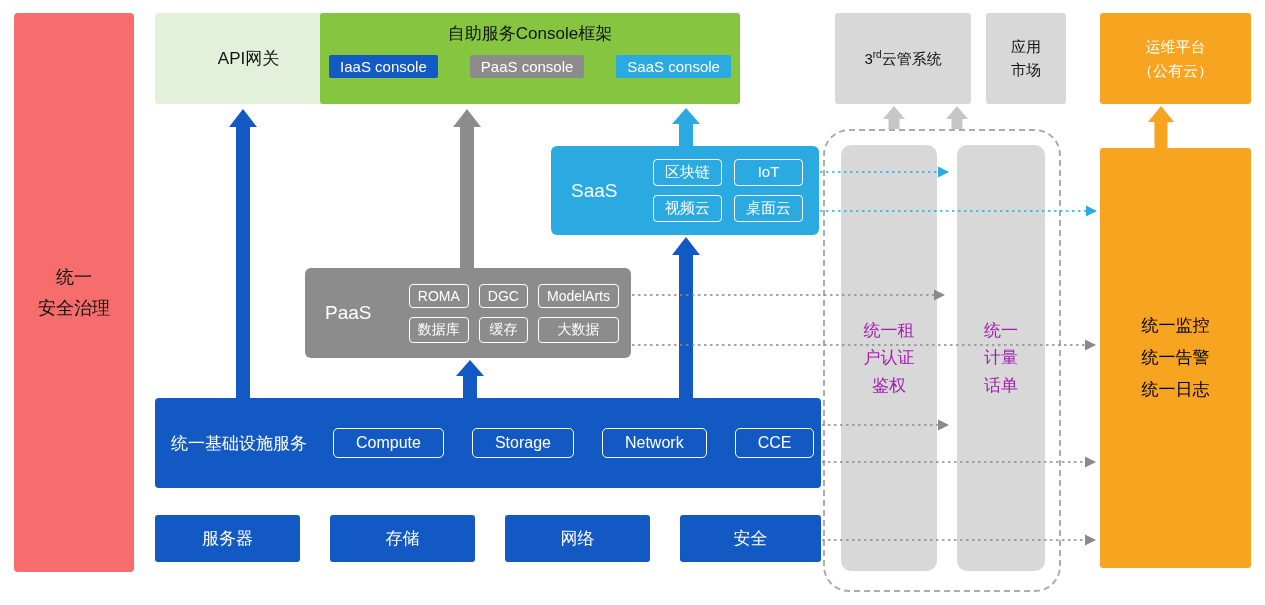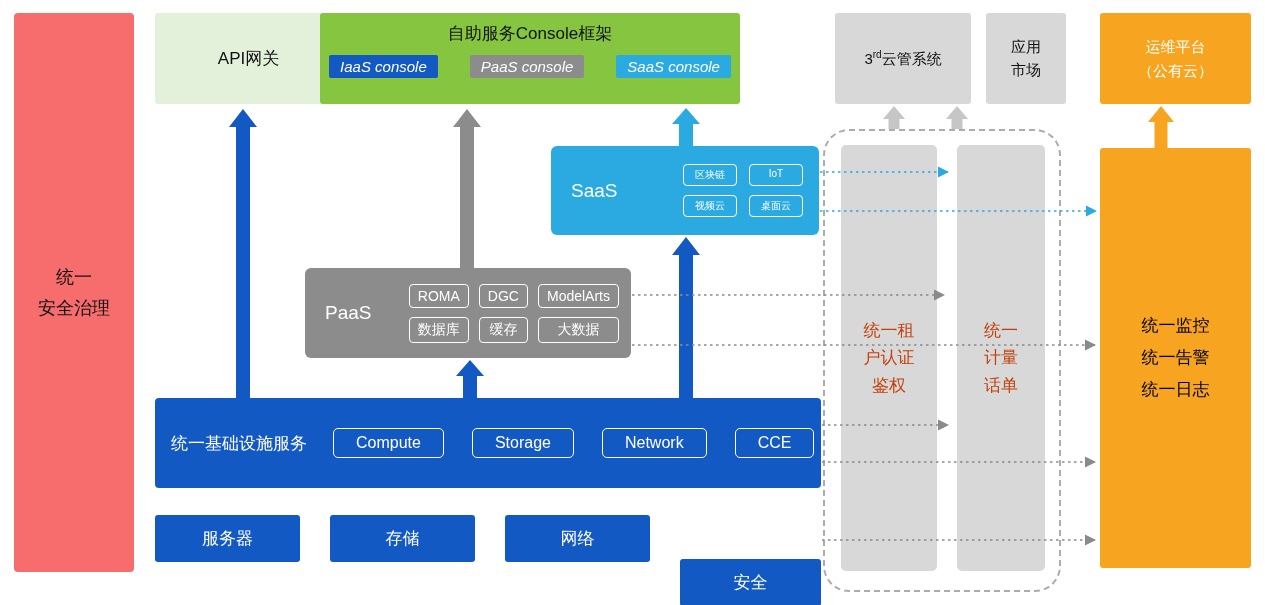--- a/index.html
+++ b/index.html
@@ -6,41 +6,41 @@
   body { background:#fff; }
   .stage { position:relative; width:1265px; height:605px; background:#fff;
            font-family:"Liberation Sans","DejaVu Sans",sans-serif; color:#1a1a1a; overflow:hidden; }
   .abs { position:absolute; }
   .box { display:flex; align-items:center; justify-content:center; text-align:center; }
   .pre { white-space:pre-line; }
   .red-bar { background:#F76C6C; border-radius:4px; font-size:18px; line-height:1.7; color:#111; }
   .api-box { background:#E3F1DB; border-radius:3px; font-size:17px; color:#111; }
   .console-frame { background:#85C540; border-radius:3px; display:flex; flex-direction:column; align-items:center; padding-top:9px; }
   .cf-title { font-size:17px; color:#111; }
-  .cf-chips { display:flex; gap:32px; margin-top:10px;font-style:italic; }
+  .cf-chips { display:flex; gap:32px; margin-top:10px; }
   .chip { color:#fff; font-size:15px; padding:3px 11px; border-radius:2px; }
   .chip-blue { background:#1359C4; }
   .chip-gray { background:#8C8C8C; }
   .chip-lblue { background:#2BAAE2; }
   .gray-box { background:#D8D8D8; border-radius:3px; font-size:15px; color:#111; line-height:1.5; }
   .orange-box { background:#F7A420; border-radius:3px; color:#fff; font-size:15px; line-height:1.55; }
   .saas-box { background:#2BAAE2; border-radius:6px; display:flex; align-items:center; color:#fff; }
   .paas-box { background:#8C8C8C; border-radius:6px; display:flex; align-items:center; color:#fff; }
   .layer-label { font-size:19px; margin-left:20px; }
   .grid2 { display:grid; grid-template-columns:auto auto; gap:9px 12px; margin-left:auto; margin-right:16px; }
   .grid3 { display:grid; grid-template-columns:auto auto auto; gap:9px 10px; margin-left:auto; margin-right:12px; }
-  .ochip { border:1.5px solid #fff; border-radius:4px; color:#fff; text-align:center; padding:3px 11px; font-size:10px; }
+  .ochip { border:1.5px solid #fff; border-radius:4px; color:#fff; text-align:center; padding:3px 11px; font-size:15px; }
   .paas-box .ochip { font-size:14px; padding:3px 8px; }
   .infra-box { background:#1359C4; border-radius:4px; display:flex; align-items:center; color:#fff; }
   .infra-label { font-size:17px; margin-left:16px; white-space:nowrap; }
   .infra-chips { display:flex; gap:28px; margin-left:26px; }
   .infra-chips .ochip { font-size:16px; padding:5px 22px; border-radius:5px; }
   .hw-box { background:#1359C4; border-radius:3px; color:#fff; font-size:17px; }
   .dashed-container { border:2px dashed #ACACAC; border-radius:26px; }
-  .rail { background:#D8D8D8; font-size:17px; line-height:1.6; color:#c2410c; border-radius:5px;align-items:center; }
+  .rail { background:#D8D8D8; font-size:17px; line-height:1.6; color:#a21caf; border-radius:10px;align-items:center; }
   .rail-orange { background:#F7A420; color:#000000; font-size:17px; line-height:1.9; border-radius:3px; }
   .arrows { position:absolute; inset:0; pointer-events:none; z-index:6; }
   sup { font-size:10px; vertical-align:super; }
 </style>
 </head>
 <body>
 
 <div class="stage">
 
   <div class="abs box red-bar" style="left:14px; top:13px; width:120px; height:559px;">
@@ -109,21 +109,21 @@
 
   <div class="abs box hw-box" style="left:155px; top:515px; width:145px; height:47px;">
     <span>服务器</span>
   </div>
   <div class="abs box hw-box" style="left:330px; top:515px; width:145px; height:47px;">
     <span>存储</span>
   </div>
   <div class="abs box hw-box" style="left:505px; top:515px; width:145px; height:47px;">
     <span>网络</span>
   </div>
-  <div class="abs box hw-box" style="left:680px; top:515px; width:141px; height:47px;margin-top:44px;">
+  <div class="abs box hw-box" style="left:680px; top:515px; width:141px; height:47px;">
     <span>安全</span>
   </div>
 
   <div class="abs dashed-container" style="left:823px; top:129px; width:238px; height:463px;"></div>
 
   <div class="abs box rail" style="left:841px; top:145px; width:96px; height:426px;">
     <span class="pre">统一租
 户认证
 鉴权</span>
   </div>

